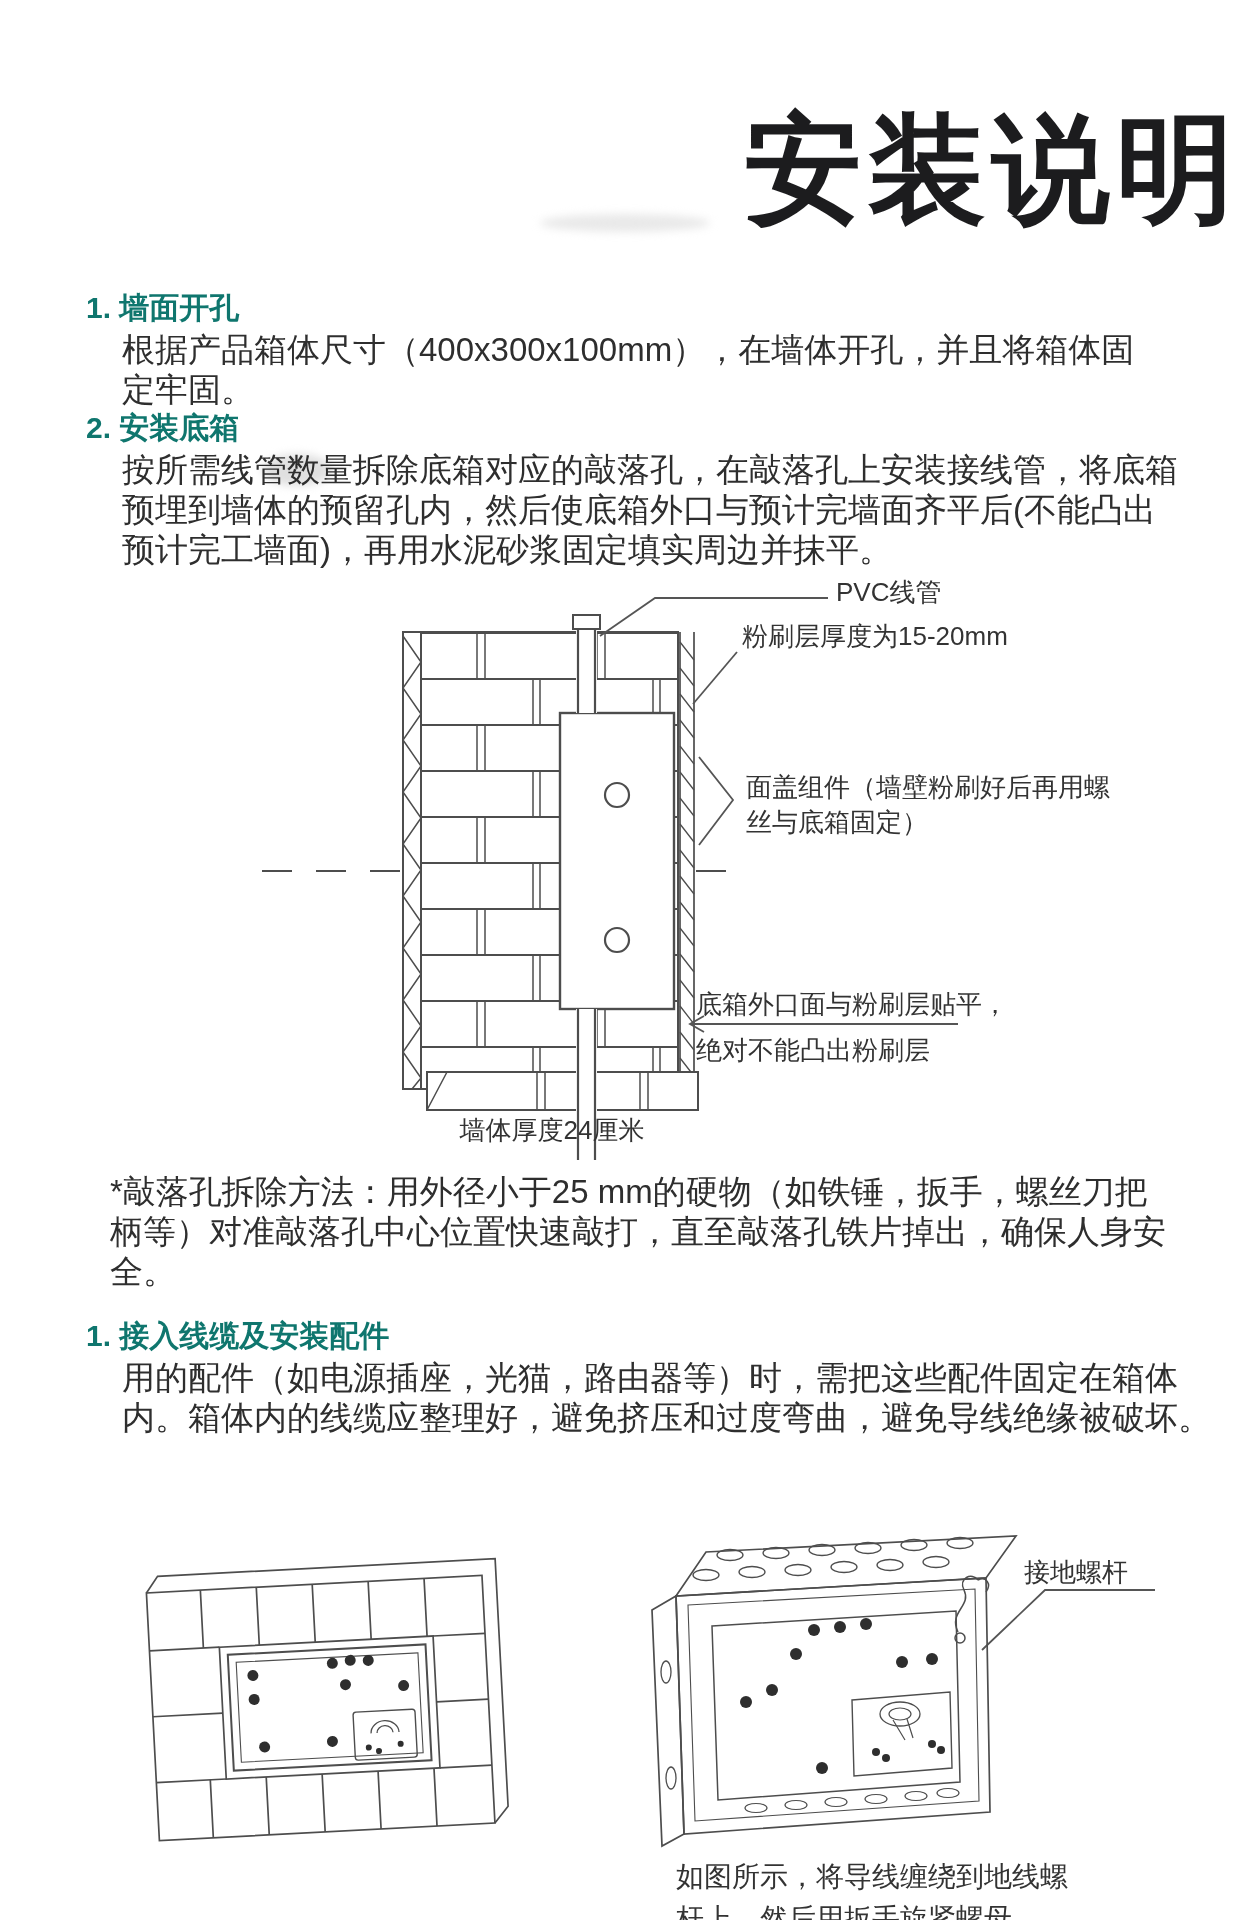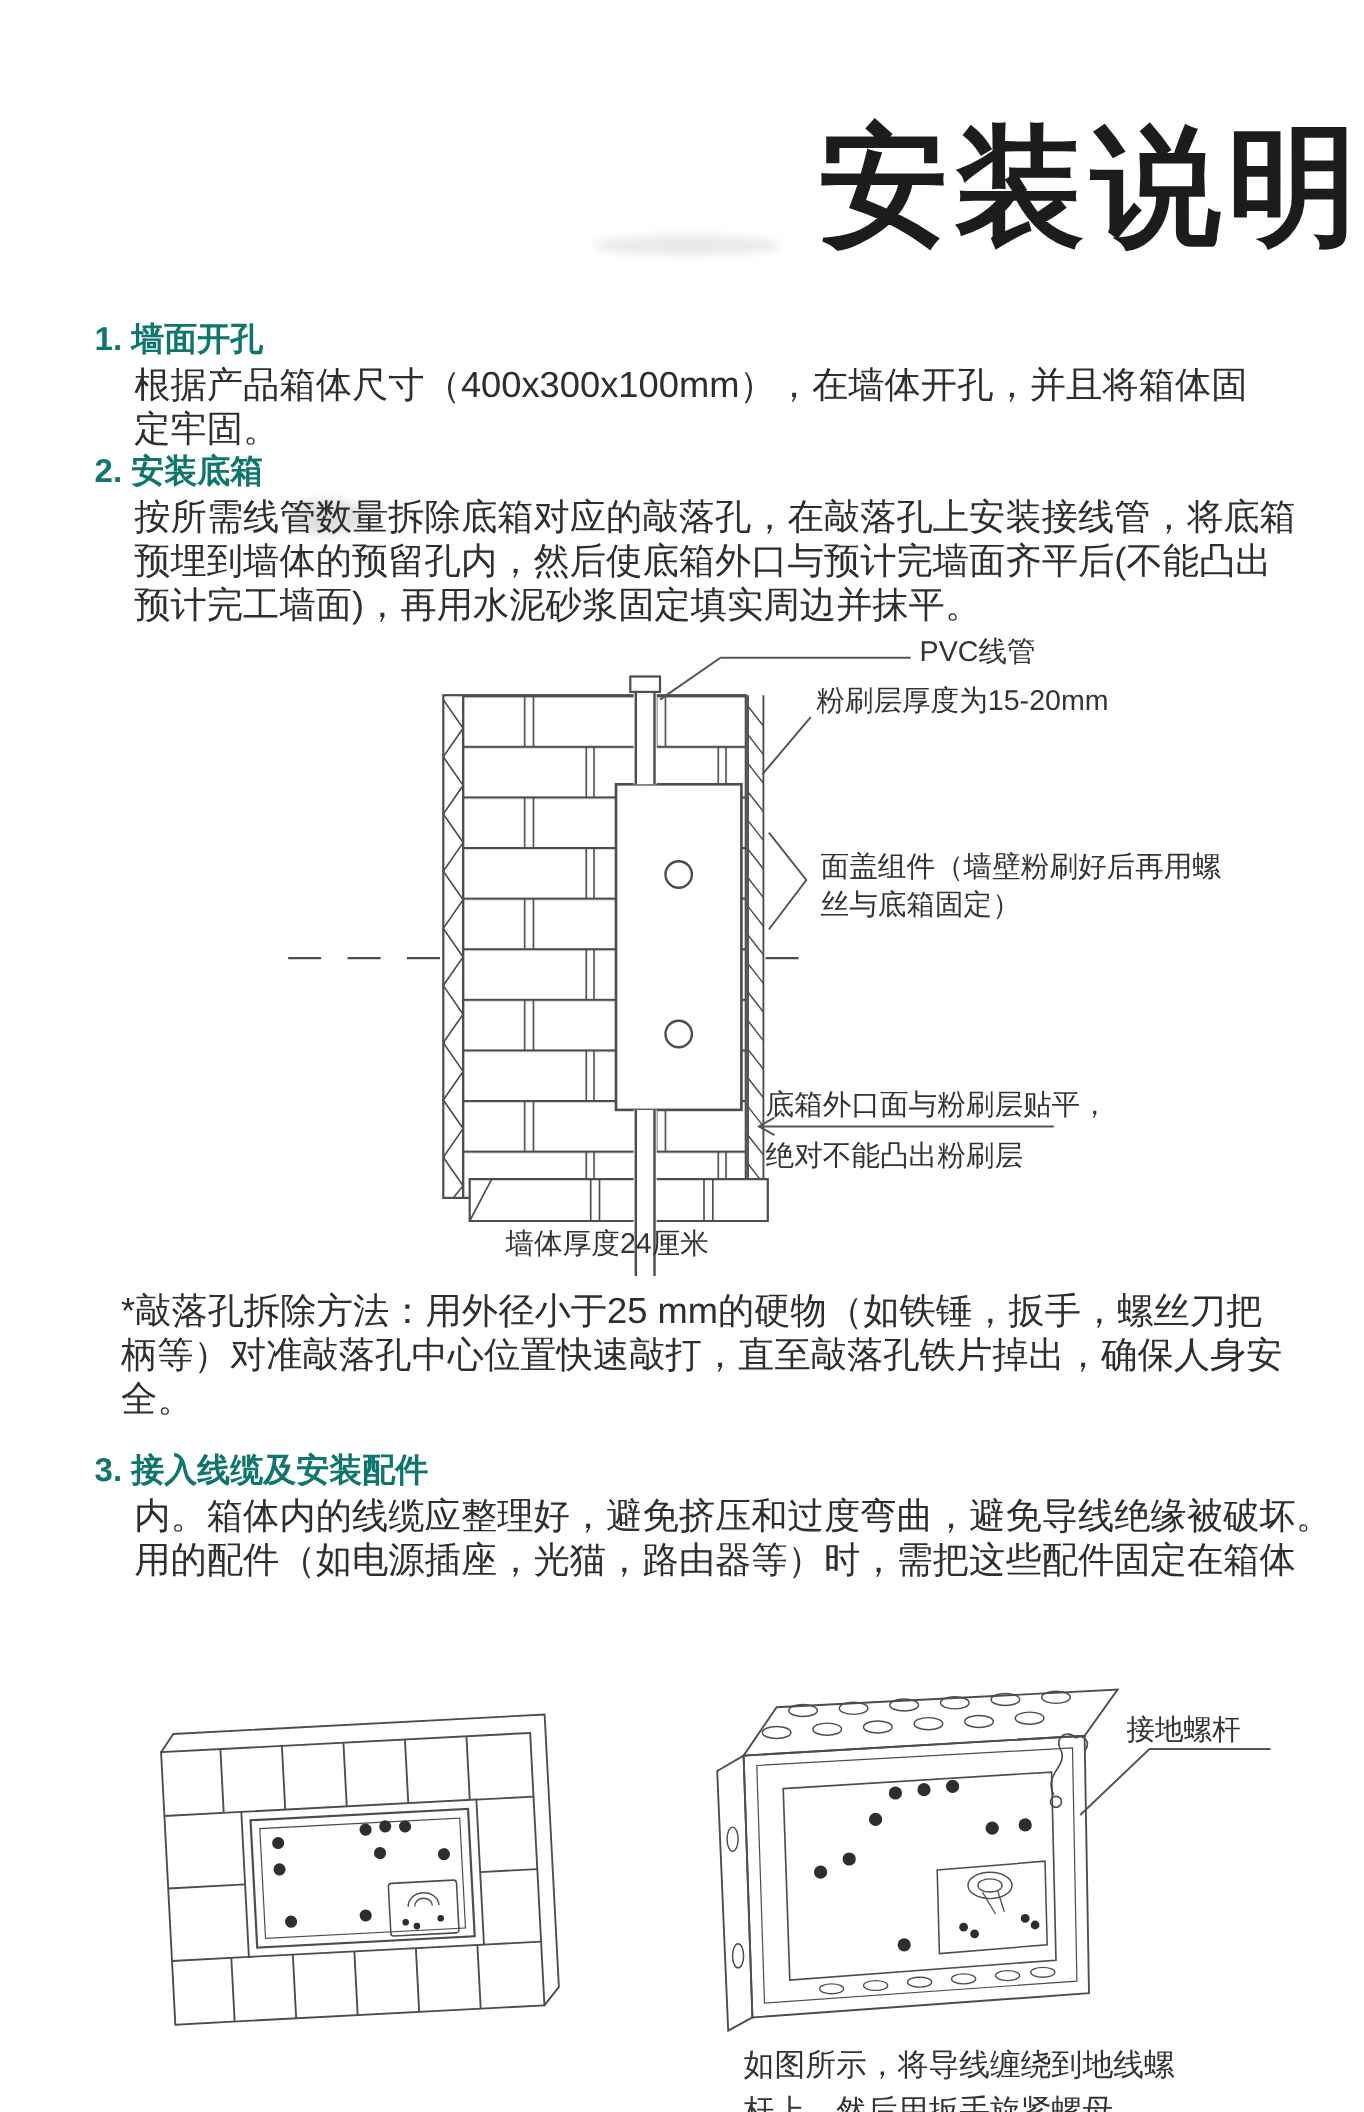--- a/index.html
+++ b/index.html
@@ -195,23 +195,23 @@
   <div class="dline" style="margin-top:6px">绝对不能凸出粉刷层</div>
 </div>
 <div id="wall-caption" class="abs dlabel" style="left:440px;top:1114px">墙体厚度24厘米</div>
 
 <div class="abs body-block" style="left:110px;top:1172px">
   <div class="body-line">*敲落孔拆除方法：用外径小于25 mm的硬物（如铁锤，扳手，螺丝刀把</div>
   <div class="body-line">柄等）对准敲落孔中心位置快速敲打，直至敲落孔铁片掉出，确保人身安</div>
   <div class="body-line">全。</div>
 </div>
 
-<div class="abs sec-heading" style="top:1316px">3. 接入线缆及安装配件</div>
+<div class="abs sec-heading" style="top:1316px">1. 接入线缆及安装配件</div>
 <div class="abs body-block" style="top:1358px">
+  <div class="body-line">用的配件（如电源插座，光猫，路由器等）时，需把这些配件固定在箱体</div>
   <div class="body-line">内。箱体内的线缆应整理好，避免挤压和过度弯曲，避免导线绝缘被破坏。</div>
-  <div class="body-line">用的配件（如电源插座，光猫，路由器等）时，需把这些配件固定在箱体</div>
 </div>
 
 <div class="abs dlabel" style="left:1024px;top:1556px">接地螺杆</div>
 <div id="figure-caption" class="abs dlabel" style="left:676px;top:1856px">
   <div class="dline">如图所示，将导线缠绕到地线螺</div>
   <div class="dline">杆上，然后用扳手旋紧螺母。</div>
 </div>
 
 </body></html>

